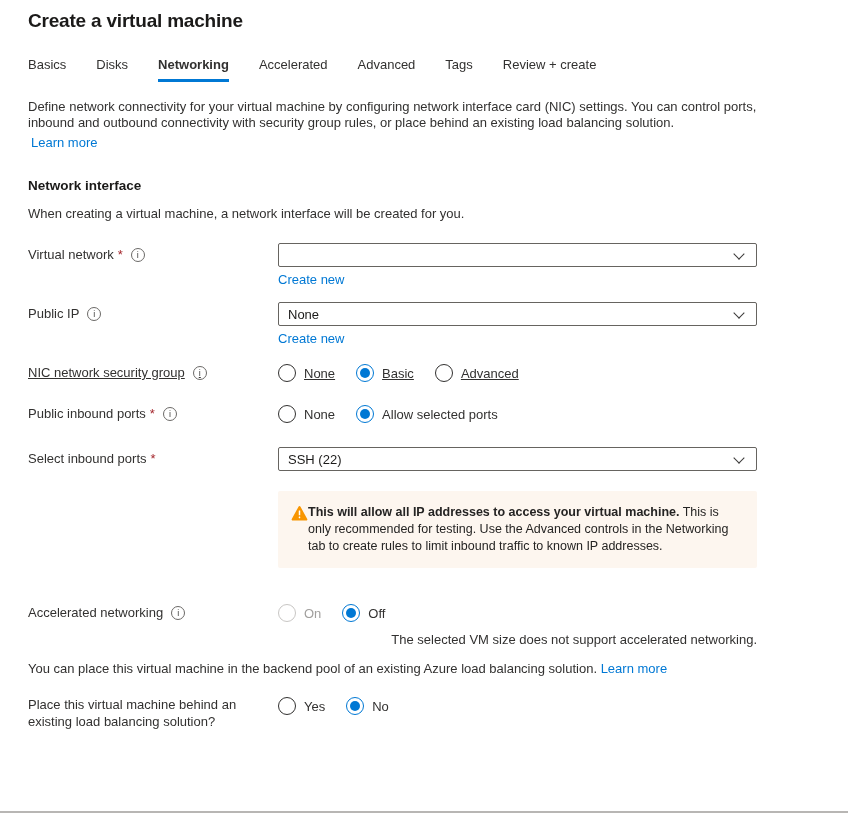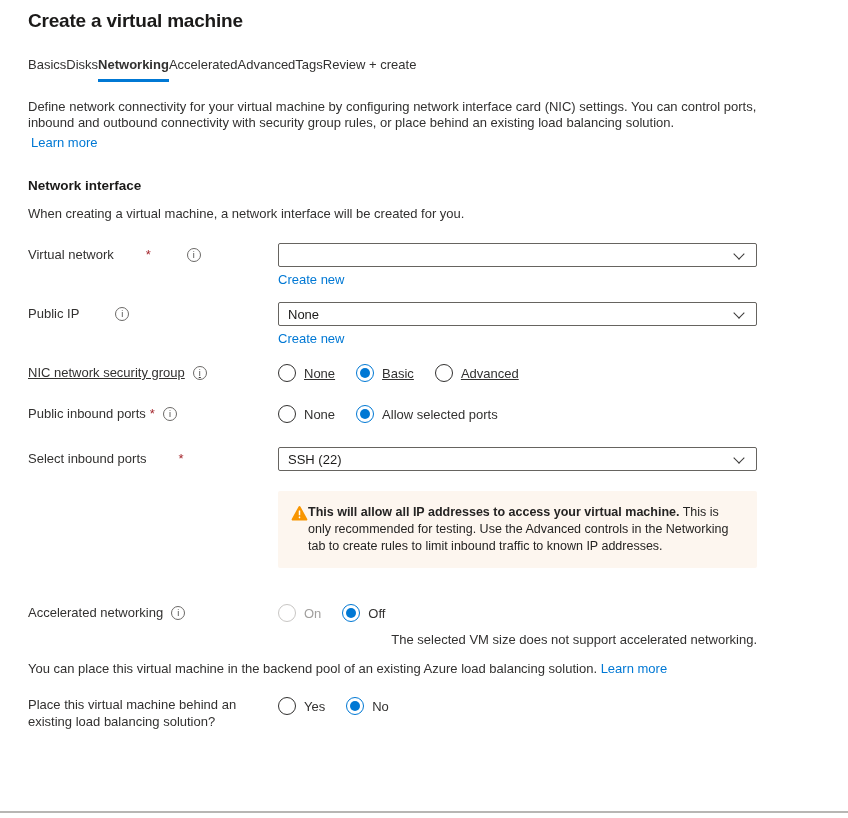--- a/index.html
+++ b/index.html
@@ -7,34 +7,34 @@
   body {
     width:848px; height:818px; position:relative; overflow:hidden;
     background:#ffffff; color:#323130;
     font-family:"Liberation Sans","DejaVu Sans",sans-serif;
     font-size:13px;
   }
   .page { padding:10px 28px 0 28px; }
 
   h1.title { font-size:19px; font-weight:700; color:#1b1a19; margin:0; letter-spacing:-0.2px; }
 
-  .tabs { display:flex; margin-top:25px; }
+  .tabs { display:flex; gap:30px; margin-top:25px; }
   .tab { font-size:13px; color:#323130; padding-bottom:7px; cursor:pointer; border-bottom:3px solid transparent; }
   .tab.active { font-weight:700; border-bottom-color:#0078d4; }
 
   .intro { margin-top:17px; width:736px; line-height:16px; color:#323130; }
   .link { color:#0078d4; text-decoration:none; cursor:pointer; }
   .intro-learn-more { display:inline-block; margin:4px 0 0 3px; }
 
   h2.section { font-size:13.5px; font-weight:700; color:#1b1a19; margin:27px 0 0 0; }
   .section-desc { margin:13px 0 0 0; line-height:16px; }
 
   .row { display:flex; align-items:flex-start; }
   .flabel { flex:0 0 250px; width:250px; display:flex; align-items:center; line-height:16px; padding-right:14px; }
-  .flabel.h24 { min-height:24px;gap:28px; }
+  .flabel.h24 { min-height:24px; }
   .flabel.h20 { min-height:20px; }
   .req { color:#a4262c; margin-left:4px; }
   .info { width:14px; height:14px; min-width:14px; border:1px solid #6b6967; border-radius:50%;
           display:inline-flex; align-items:center; justify-content:center;
           font-size:9px; color:#464644; margin-left:8px; line-height:1; cursor:default; }
   .control { width:479px; }
 
   .dropdown { position:relative; width:479px; height:24px; border:1px solid #666460; border-radius:2px;
               background:#fff; display:flex; align-items:center; padding:0 34px 0 9px; cursor:pointer; }
   .dd-value { font-size:13px; color:#1b1a19; white-space:nowrap; overflow:hidden; }

